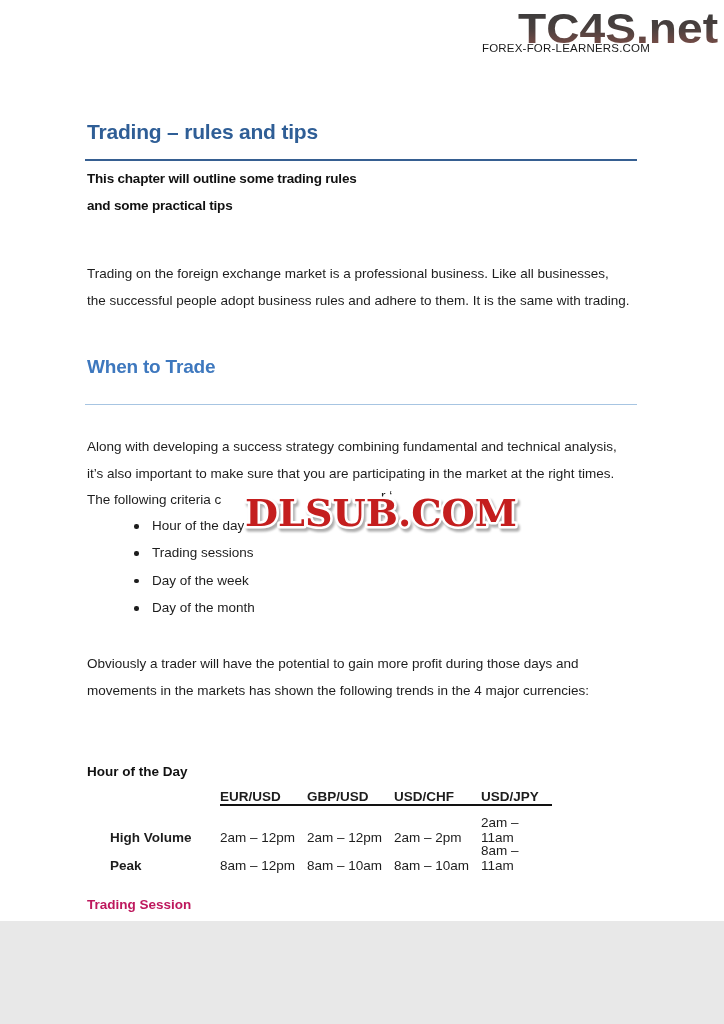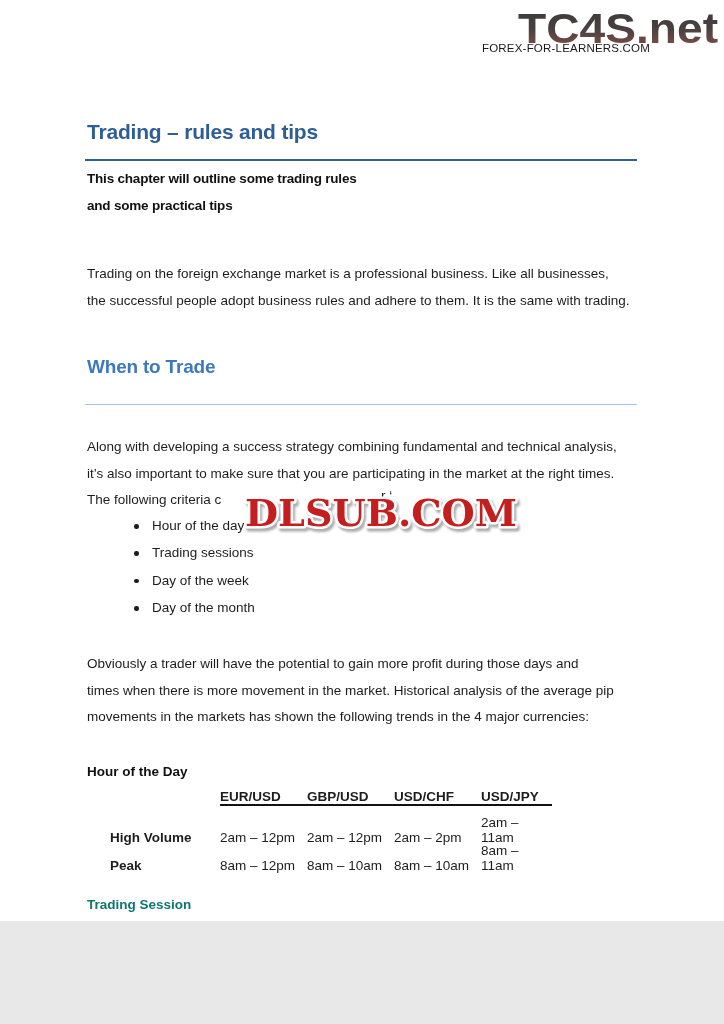--- a/index.html
+++ b/index.html
@@ -11,21 +11,21 @@
   .abs{position:absolute;}
 
   
   .site-name{top:42px;left:482px;font-size:11.5px;letter-spacing:.2px;color:#1a1a1a;font-weight:400;}
 
   
   .title{top:120px;left:87px;font-size:21px;font-weight:bold;color:#2F5E96;margin:0;letter-spacing:-.2px;}
   .rule-dark{top:159px;left:85px;width:552px;height:2px;background:#365F91;}
   .h2{top:356px;left:87px;font-size:19px;font-weight:bold;color:#3E78BE;margin:0;letter-spacing:-.2px;}
   .rule-light{top:404px;left:85px;width:552px;height:1px;background:#A7C5E2;}
-  .h3{top:897px;left:87px;font-size:13.5px;font-weight:bold;color:#0f766e;margin:0;}
+  .h3{top:897px;left:87px;font-size:13.5px;font-weight:bold;color:#be185d;margin:0;}
 
   .intro-line{left:87px;font-size:13.5px;font-weight:bold;color:#111;letter-spacing:-.2px;}
 
   .para{left:87px;width:550px;font-size:13.5px;line-height:26.6px;color:#1d1d1d;}
   .jline{text-align:justify;text-align-last:justify;height:26.6px;white-space:nowrap;}
   .jline::after{content:"";display:inline-block;width:100%;}
   .lline{text-align:left;height:26.6px;}
 
   .frag{top:488px;left:381px;font-size:13.5px;color:#1d1d1d;z-index:1;}
 
@@ -99,21 +99,20 @@
 
   <ul class="abs bullets">
     <li>Hour of the day</li>
     <li>Trading sessions</li>
     <li>Day of the week</li>
     <li>Day of the month</li>
   </ul>
 
   <div class="abs para" style="top:651px;">
     <div class="jline">Obviously a trader will have the potential to gain more profit during those days and</div>
-    <div class="jline">times when there is more movement in the market. Historical analysis of the average pip</div>
     <div class="lline">movements in the markets has shown the following trends in the 4 major currencies:</div>
   </div>
 
   <div class="abs tbl-caption">Hour of the Day</div>
   <div class="abs hour-table">
     <div class="ht-head">
       <span>EUR/USD</span>
       <span>GBP/USD</span>
       <span>USD/CHF</span>
       <span>USD/JPY</span>

